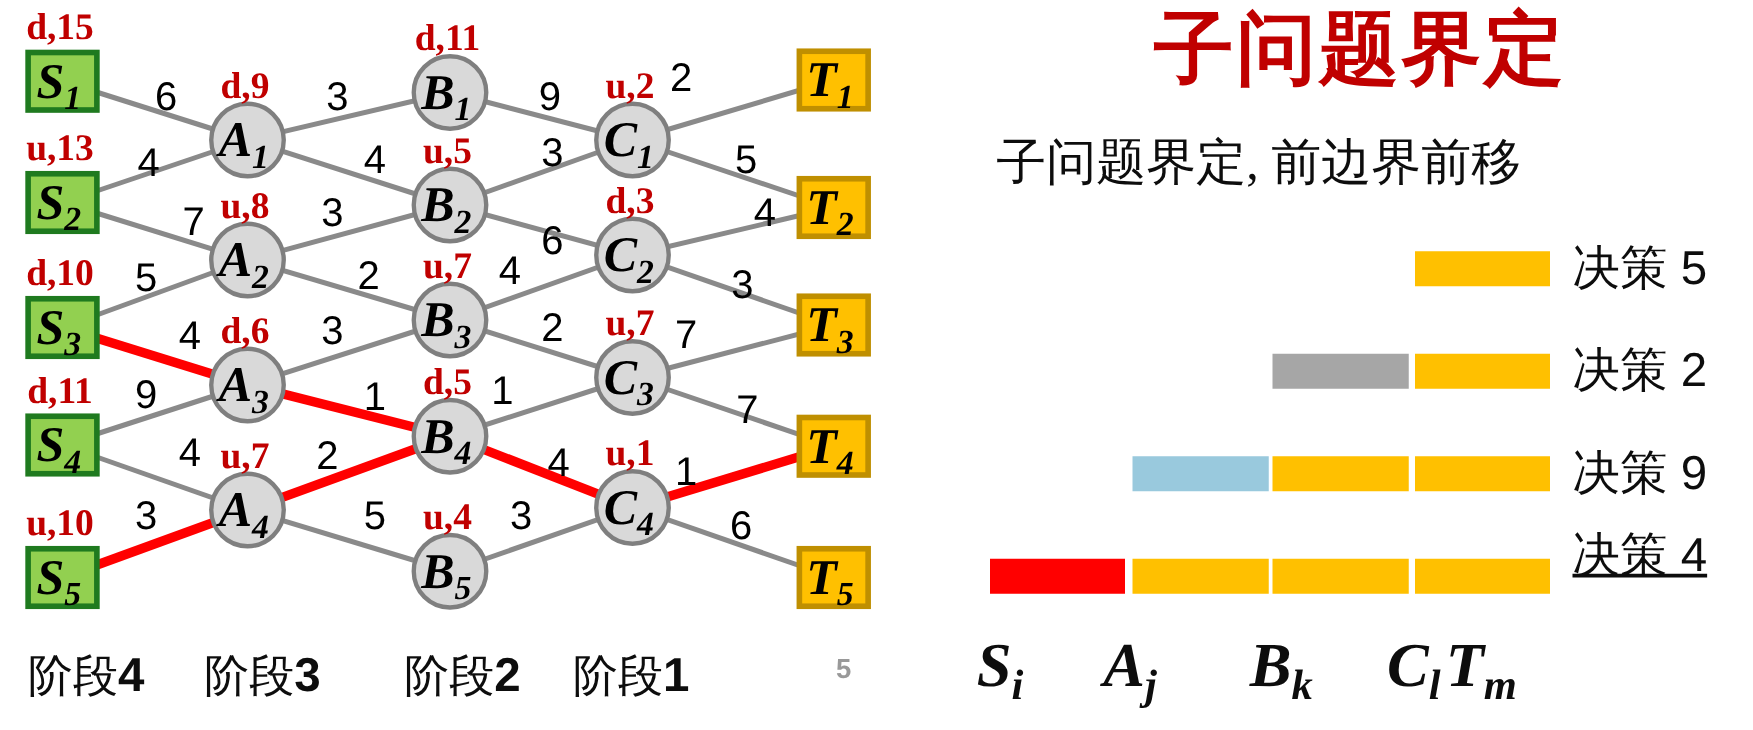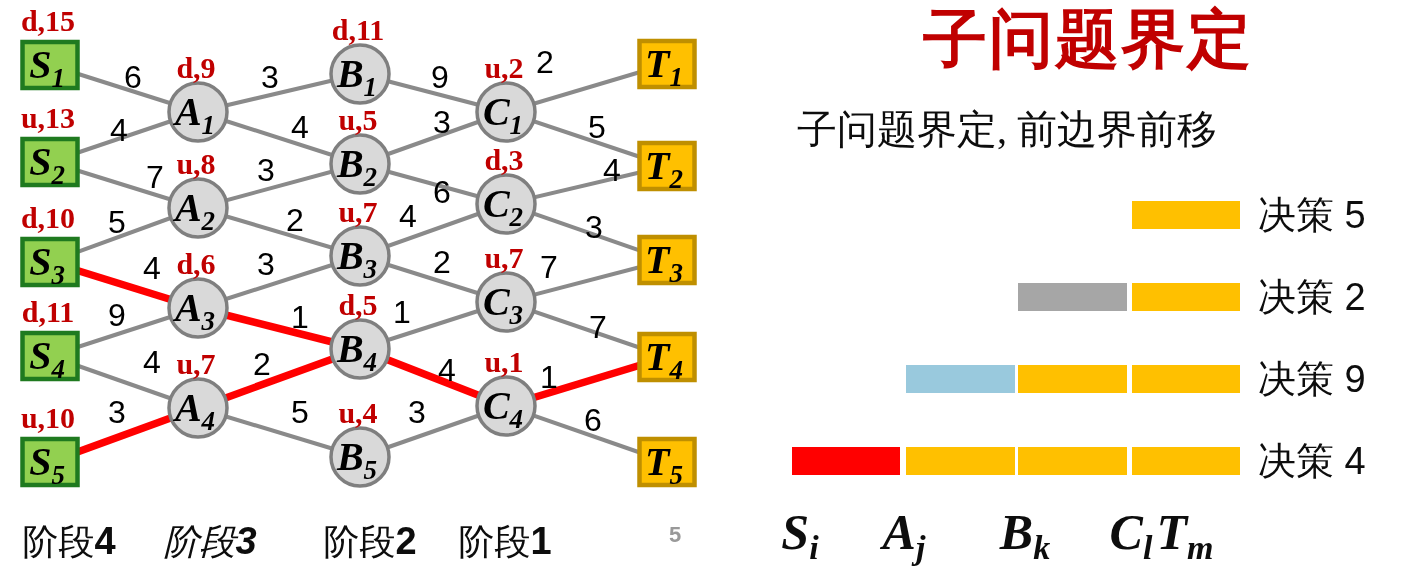--- a/index.html
+++ b/index.html
@@ -172,30 +172,30 @@
       <div class="bar-seg" style="left: 1132px; top: 283px; width: 108px; height: 28px; background: rgb(255, 192, 0);"></div>
       <div class="decision-label" style="left: 1258px; top: 276px; text-align: center;">决策 2</div>
       <div class="bar-seg" style="left: 906px; top: 365px; width: 109px; height: 28px; background: rgb(153, 201, 221);"></div>
       <div class="bar-seg" style="left: 1018px; top: 365px; width: 109px; height: 28px; background: rgb(255, 192, 0);"></div>
       <div class="bar-seg" style="left: 1132px; top: 365px; width: 108px; height: 28px; background: rgb(255, 192, 0);"></div>
       <div class="decision-label" style="left: 1258px; top: 358px;">决策 9</div>
       <div class="bar-seg" style="left: 792px; top: 447px; width: 108px; height: 28px; background: rgb(255, 0, 0);"></div>
       <div class="bar-seg" style="left: 906px; top: 447px; width: 109px; height: 28px; background: rgb(255, 192, 0);"></div>
       <div class="bar-seg" style="left: 1018px; top: 447px; width: 109px; height: 28px; background: rgb(255, 192, 0);"></div>
       <div class="bar-seg" style="left: 1132px; top: 447px; width: 108px; height: 28px; background: rgb(255, 192, 0);"></div>
-      <div class="decision-label" style="left: 1258px; top: 440px;">决策 4</div>
+      <div class="decision-label" style="left: 1258px; top: 424px; text-decoration: underline;">决策 4</div>
     </div>
   <div id="axis">
       <div class="axis-label" style="left: 745px; text-align: center;"><span>S</span><span class="sub">i</span></div>
       <div class="axis-label" style="left: 849px;"><span>A</span><span class="sub">j</span></div>
       <div class="axis-label" style="left: 970px; font-style: italic;"><span>B</span><span class="sub">k</span></div>
       <div class="axis-label" style="left: 1076px;"><span>C</span><span class="sub">l</span></div>
       <div class="axis-label" style="left: 1130px;"><span>T</span><span class="sub">m</span></div>
     </div>
   <div id="stages">
       <div class="stage-label" style="left: -16px;"><span>阶段</span><span class="num">4</span></div>
-      <div class="stage-label" style="left: 125px; font-style: italic;"><span>阶段</span><span class="num">3</span></div>
+      <div class="stage-label" style="left: 125px;"><span>阶段</span><span class="num">3</span></div>
       <div class="stage-label" style="left: 285px;"><span>阶段</span><span class="num">2</span></div>
       <div class="stage-label" style="left: 420px;"><span>阶段</span><span class="num">1</span></div>
     </div>
 
   <div class="abs page-number">5</div>
 </div>
 
 </body></html>

